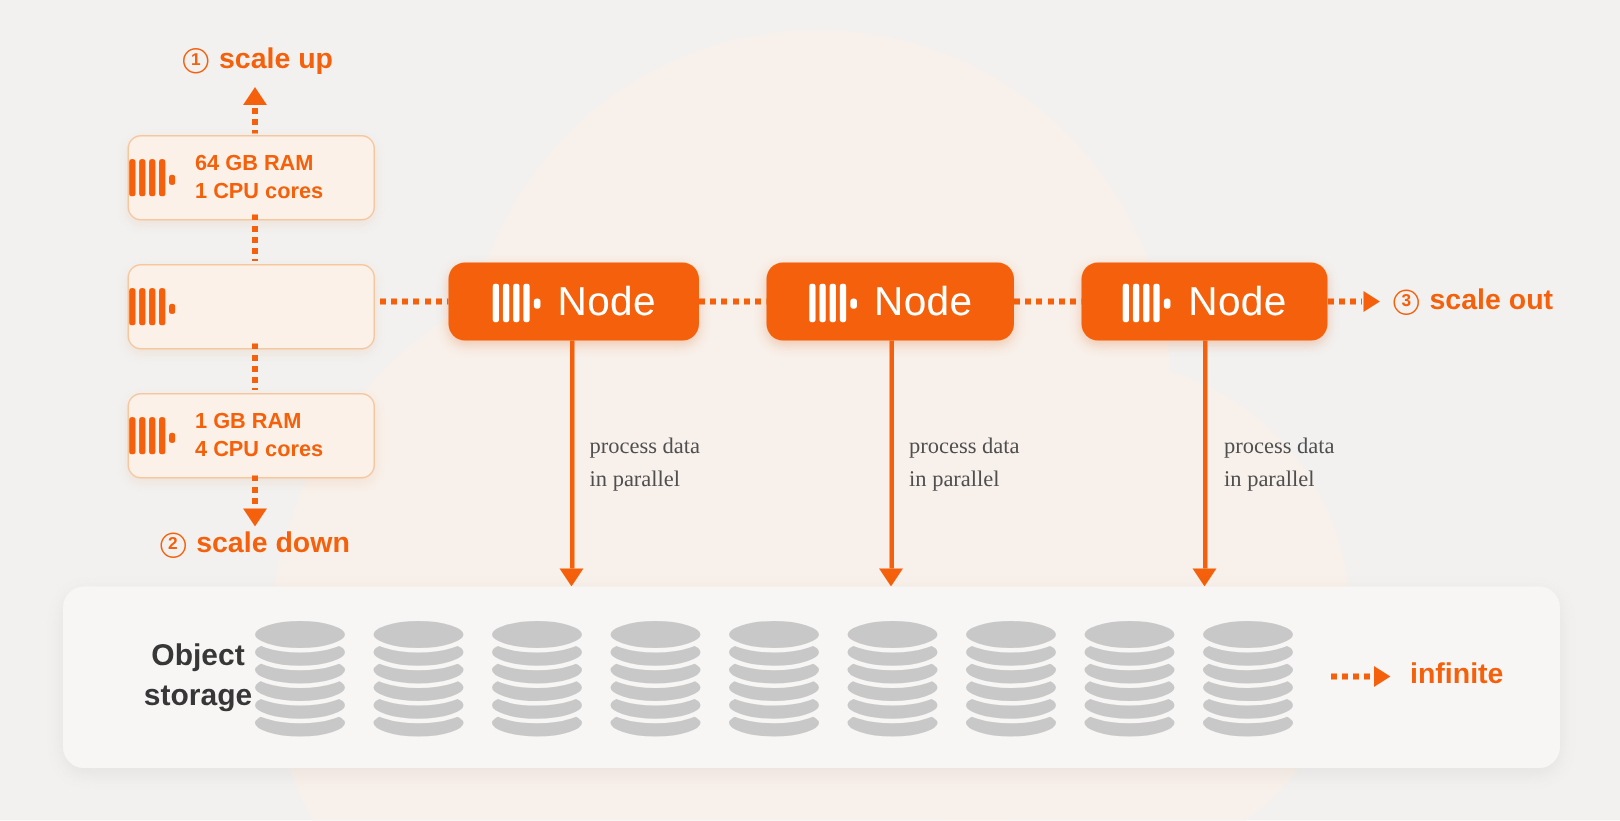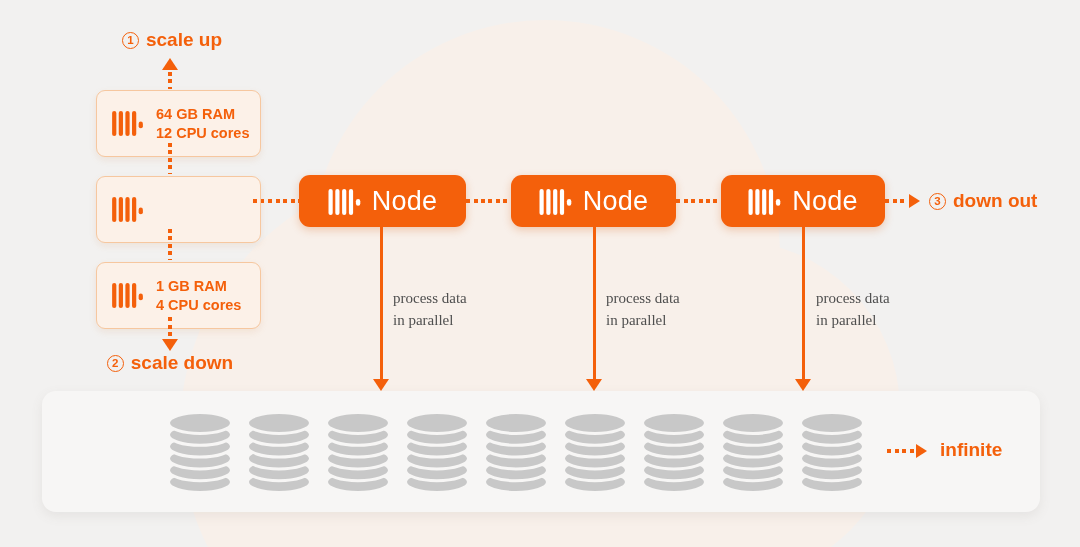--- a/index.html
+++ b/index.html
@@ -45,23 +45,23 @@
   .dot-v{position:absolute;width:4px;
     background:repeating-linear-gradient(180deg,var(--orange) 0 4px,transparent 4px 7.5px);}
   .head{position:absolute;width:0;height:0;}
   .head.up{border-left:8px solid transparent;border-right:8px solid transparent;border-bottom:12px solid var(--orange);}
   .head.down{border-left:8px solid transparent;border-right:8px solid transparent;border-top:12px solid var(--orange);}
   .head.right{border-top:7px solid transparent;border-bottom:7px solid transparent;border-left:11px solid var(--orange);}
   .solid-v{position:absolute;width:3px;background:var(--orange);}
 
   
   .spec-box{
-    position:absolute;left:96px;width:165px;height:67px;
+    position:absolute;left:85px;width:165px;height:57px;
     background:var(--spec-box-fill);border:1px solid var(--spec-box-border);border-radius:9px;
-    display:flex;align-items:center;gap:13px;padding-left:15px;
+    display:flex;align-items:center;gap:13px;
     box-shadow:0 3px 7px rgba(214,142,82,.14);
   }
   .spec-box .bars-icon{color:var(--orange);display:inline-flex;flex:0 0 auto;}
   .spec-text{color:var(--orange);font-size:14.5px;font-weight:700;line-height:19px;white-space:nowrap;}
 
   
   .node-box{
     position:absolute;top:175px;height:52px;border-radius:11px;background:var(--orange);
     display:flex;align-items:center;justify-content:center;gap:11px;
     color:#fff;box-shadow:0 3px 8px rgba(216,96,24,.28);
@@ -112,21 +112,21 @@
       <svg width="31" height="25" viewBox="0 0 32 26" fill="currentColor" aria-hidden="true">
         <rect x="0" y="0" width="4.4" height="26" rx="2.2"></rect>
           <rect x="6.9" y="0" width="4.4" height="26" rx="2.2"></rect>
         <rect x="13.8" y="0" width="4.4" height="26" rx="2.2"></rect>
           <rect x="20.7" y="0" width="4.4" height="26" rx="2.2"></rect>
         <rect x="27.6" y="11" width="4.4" height="7" rx="2.2"></rect>
       </svg>
     </span>
     <div class="spec-text">
       <div>64 GB RAM</div>
-      <div>12 CPU cores</div>
+      <div>1 CPU cores</div>
     </div>
   </div>
   <div class="dot-v" style="left:168px;top:143px;height:31px;"></div>
 
   <div class="spec-box" style="top:176px;">
     <span class="bars-icon">
       <svg width="31" height="25" viewBox="0 0 32 26" fill="currentColor" aria-hidden="true">
         <rect x="0" y="0" width="4.4" height="26" rx="2.2"></rect>
           <rect x="6.9" y="0" width="4.4" height="26" rx="2.2"></rect>
         <rect x="13.8" y="0" width="4.4" height="26" rx="2.2"></rect>
@@ -161,21 +161,21 @@
   </div>
 
   <div class="dot-h" style="left:253px;top:199px;width:46px;"></div>
   <div class="dot-h" style="left:466px;top:199px;width:45px;"></div>
   <div class="dot-h" style="left:676px;top:199px;width:45px;"></div>
   <div class="dot-h" style="left:885px;top:199px;width:23px;"></div>
   <div class="head right" style="left:909px;top:194px;"></div>
 
   <div class="step-label" style="left:929px;top:190px;">
     <span class="badge">3</span>
-    <span>down out</span>
+    <span>scale out</span>
   </div>
 
   <div class="node-box" style="left:299px;width:167px;">
     <span class="bars-icon">
       <svg width="33" height="26" viewBox="0 0 32 26" fill="#ffffff" aria-hidden="true">
         <rect x="0" y="0" width="4.2" height="26" rx="2.1"></rect>
           <rect x="6.8" y="0" width="4.2" height="26" rx="2.1"></rect>
         <rect x="13.6" y="0" width="4.2" height="26" rx="2.1"></rect>
           <rect x="20.4" y="0" width="4.2" height="26" rx="2.1"></rect>
         <rect x="27.4" y="10" width="4.4" height="6.8" rx="2.2"></rect>
@@ -222,20 +222,24 @@
   <div class="process-label" style="left:606px;top:287px;">
     <div>process data</div>
     <div>in parallel</div>
   </div>
   <div class="process-label" style="left:816px;top:287px;">
     <div>process data</div>
     <div>in parallel</div>
   </div>
 
   <div class="storage-box">
+    <div class="storage-title">
+      <div>Object</div>
+      <div>storage</div>
+    </div>
     <div class="cylinder-row">
       <svg width="70" height="85" viewBox="0 0 70 85" aria-hidden="true">
         <g fill="#c8c8c8" stroke="#f7f6f5" stroke-width="3">
           <ellipse cx="35" cy="72" rx="31.5" ry="10.5"></ellipse>
           <ellipse cx="35" cy="60.2" rx="31.5" ry="10.5"></ellipse>
           <ellipse cx="35" cy="48.4" rx="31.5" ry="10.5"></ellipse>
           <ellipse cx="35" cy="36.6" rx="31.5" ry="10.5"></ellipse>
           <ellipse cx="35" cy="24.8" rx="31.5" ry="10.5"></ellipse>
           <ellipse cx="35" cy="13" rx="31.5" ry="10.5"></ellipse>
         </g>

